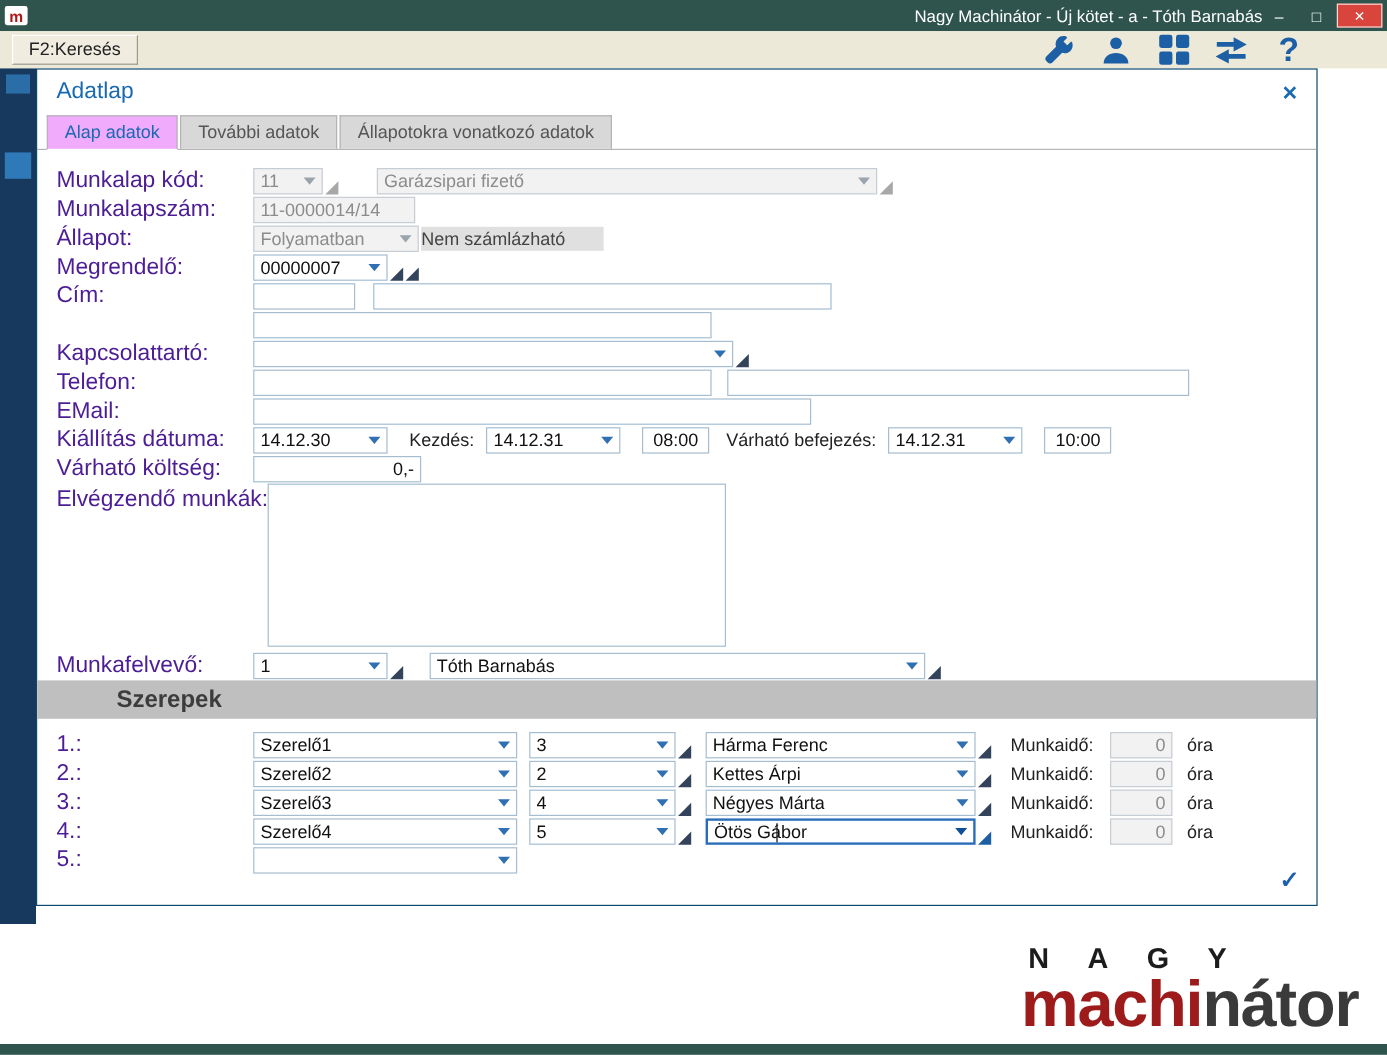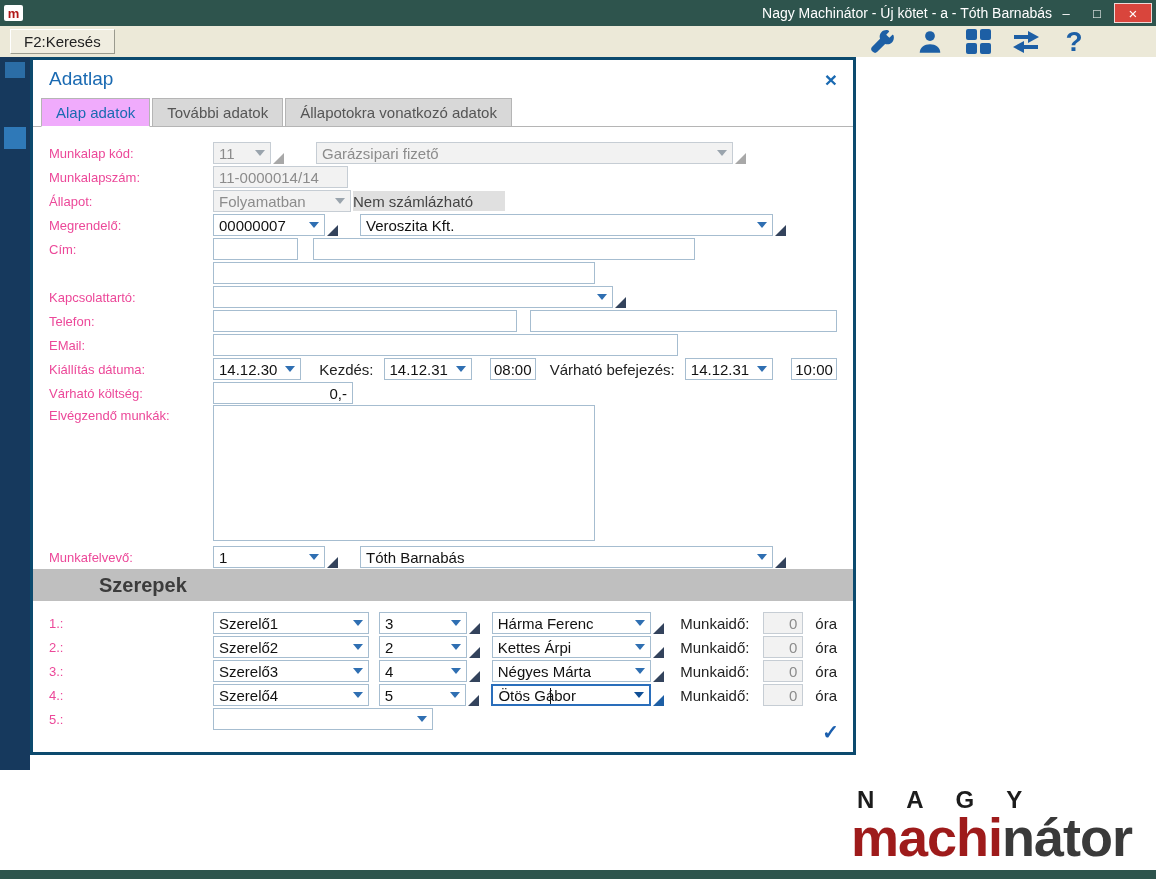--- a/index.html
+++ b/index.html
@@ -27,36 +27,36 @@
   .grid-icon-inner{display:grid;grid-template-columns:11px 11px;gap:3px}
   .grid-icon-inner i{width:11px;height:11px;background:#1d5fa5;border-radius:2px;display:block}
   .help-glyph{font-size:28px;font-weight:bold;color:#1d5fa5;line-height:1}
 
   
   .left-strip{position:absolute;top:57px;left:0;width:30px;height:713px;background:#16395d}
   .strip-item-a{position:absolute;top:5px;left:5px;width:20px;height:16px;background:#2b6da6}
   .strip-item-b{position:absolute;top:70px;left:4px;width:22px;height:22px;background:#2f79b8}
 
   
-  .dialog{position:absolute;top:57px;left:30px;width:826px;height:698px;background:#fff;
-    border:3px solid #0c4a6e}
+  .dialog{position:absolute;top:57px;left:30px;width:1068px;height:698px;background:#fff;
+    border:1px solid #0c4a6e}
   .dialog-header{height:38px;display:flex;align-items:center;padding:0 16px}
   .dialog-title{color:#1a6ab2;font-size:19px}
   .dialog-close{margin-left:auto;color:#1a6ab2;font-size:21px;font-weight:bold;cursor:default;line-height:1}
 
   .tabs{display:flex;align-items:flex-end;padding-left:8px;border-bottom:1px solid #b5b5b5;height:29px}
   .tab{height:28px;display:flex;align-items:center;padding:0 14px;font-size:15px;background:#d8d8d8;
     color:#555;border:1px solid #b5b5b5;border-bottom:none;margin-right:2px;white-space:nowrap}
   .tab.active{background:#f0abfc;color:#1a6ab2;height:29px;margin-bottom:-1px;border-bottom:1px solid #fff}
 
   .form{padding:14px 16px 0}
   .frow{display:flex;align-items:center;height:24px}
   .frow.tall{height:140px;align-items:flex-start}
   .frow.tall .flabel{padding-top:3px}
-  .flabel{flex:0 0 164px;font-size:13px;color:#ec4899;white-space:nowrap}
+  .flabel{flex:0 0 164px;font-size:19px;color:#4c1d95;white-space:nowrap}
   .ilabel{font-size:15px;color:#222;white-space:nowrap}
 
   .tin{height:22px;border:1px solid #a6bdd0;background:#fff;font-size:15px;color:#111;
     padding:0 5px;display:flex;align-items:center;overflow:hidden;white-space:nowrap}
   .tin.disabled{background:#f2f2f2;color:#8c8c8c;border-color:#c6cdd4}
   .tin.right{justify-content:flex-end}
   .tin.center{justify-content:center}
 
   .combo{display:inline-flex;align-items:center;height:22px;border:1px solid #a6bdd0;background:#fff;
     position:relative;padding:0 2px 0 5px;font-size:15px;color:#111}
@@ -186,24 +186,20 @@
       <span class="flagbox" style="width:152px;margin-left:2px">Nem számlázható</span>
     </div>
 
     <div class="frow">
       <span class="flabel">Megrendelő:</span>
       <span class="combo" style="width:112px">
         <span class="ctext">00000007</span>
         <span class="carrow"></span>
       </span>
       <span class="wedge"></span>
-      <span class="combo" style="width:413px;margin-left:22px">
-        <span class="ctext">Veroszita Kft.</span>
-        <span class="carrow"></span>
-      </span>
       <span class="wedge"></span>
     </div>
 
 
     <div class="frow">
       <span class="flabel">Cím:</span>
       <span class="tin" style="width:85px"></span>
       <span class="tin" style="width:382px;margin-left:15px"></span>
     </div>
 

